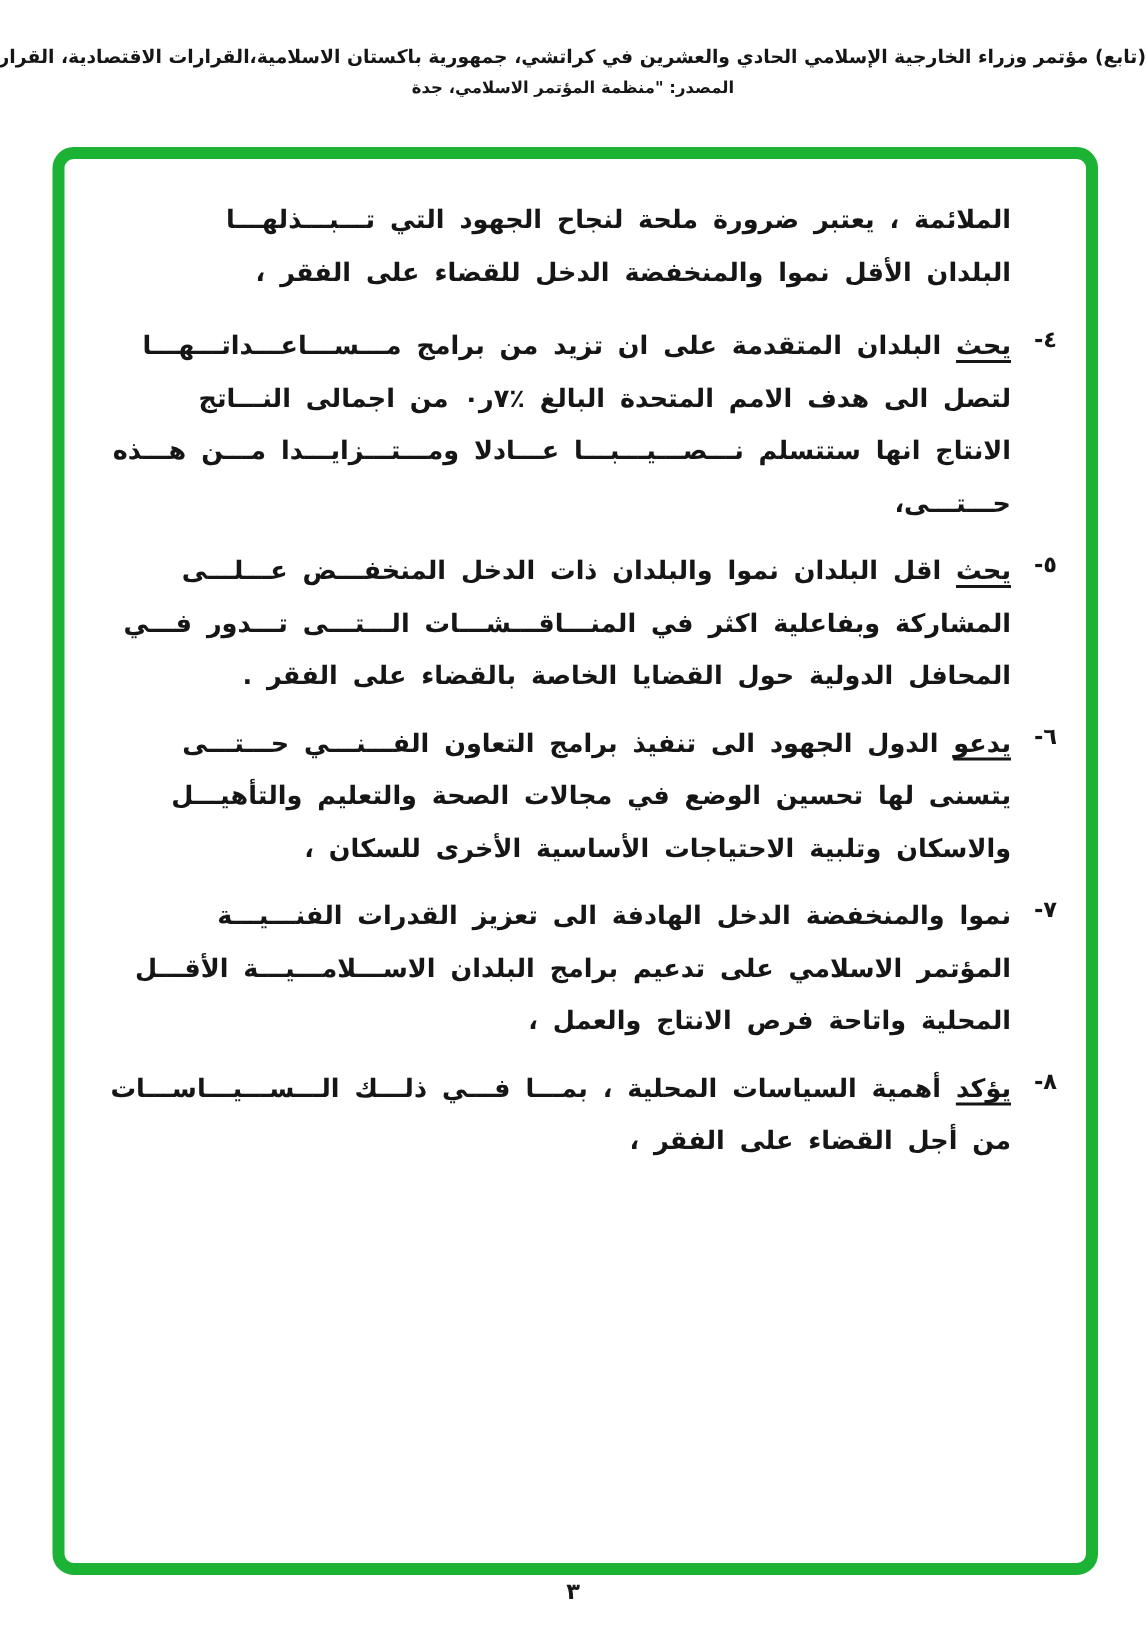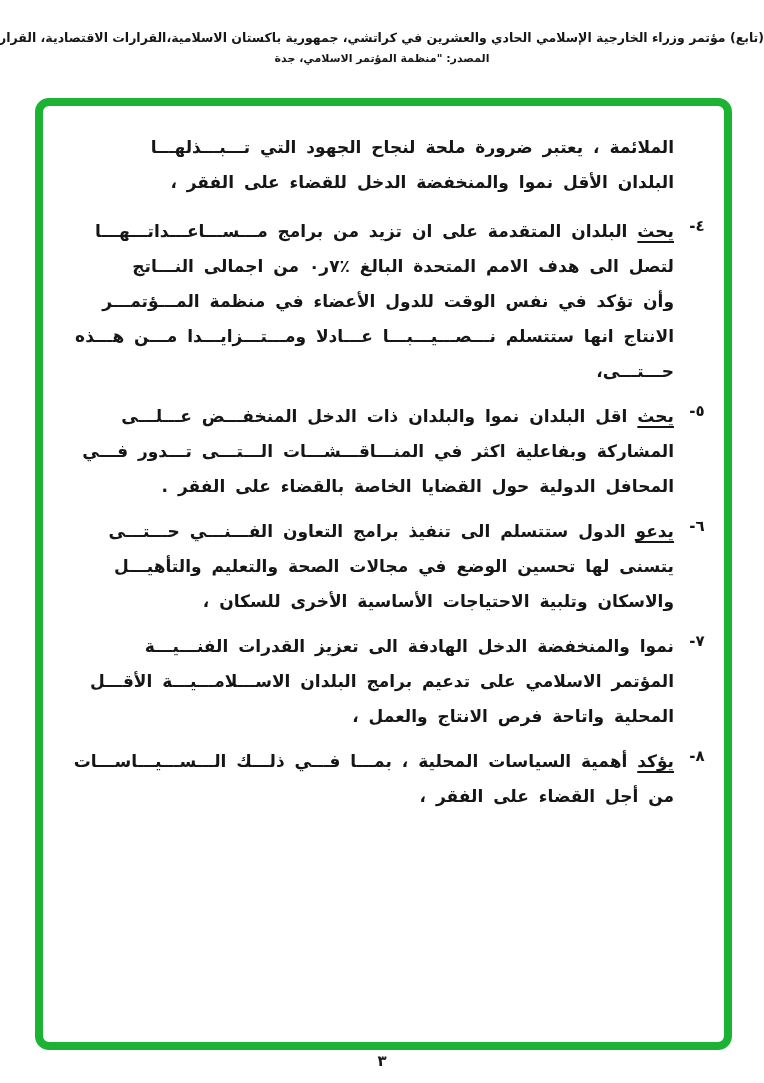--- a/index.html
+++ b/index.html
@@ -52,39 +52,38 @@
         <div class="line">الملائمة ، يعتبر ضرورة ملحة لنجاح الجهود التي تـــبـــذلهـــا</div>
         <div class="line">البلدان الأقل نموا والمنخفضة الدخل للقضاء على الفقر ،</div>
       </div>
     </div>
 
     <div class="para">
       <div class="marker">-٤</div>
       <div class="ptext">
         <div class="line"><span class="lead">يحث</span> <span>البلدان المتقدمة على ان تزيد من برامج مـــســـاعـــداتـــهـــا</span></div>
         <div class="line">لتصل الى هدف الامم المتحدة البالغ ⁦٧ر٠٪⁩ من اجمالى النـــاتج</div>
-        <div class="line">وأن تؤكد في نفس الوقت للدول الأعضاء في منظمة المـــؤتمـــر</div>
         <div class="line">الانتاج انها ستتسلم نـــصـــيـــبـــا عـــادلا ومـــتـــزايـــدا مـــن هـــذه</div>
         <div class="line">حـــتـــى،</div>
       </div>
     </div>
 
     <div class="para">
       <div class="marker">-٥</div>
       <div class="ptext">
         <div class="line"><span class="lead">يحث</span> <span>اقل البلدان نموا والبلدان ذات الدخل المنخفـــض عـــلـــى</span></div>
         <div class="line">المشاركة وبفاعلية اكثر في المنـــاقـــشـــات الـــتـــى تـــدور فـــي</div>
         <div class="line">المحافل الدولية حول القضايا الخاصة بالقضاء على الفقر .</div>
       </div>
     </div>
 
     <div class="para">
       <div class="marker">-٦</div>
       <div class="ptext">
-        <div class="line"><span class="lead">يدعو</span> <span>الدول ستتسلم الى تنفيذ برامج التعاون الفـــنـــي حـــتـــى</span></div>
+        <div class="line"><span class="lead">يدعو</span> <span>الدول الجهود الى تنفيذ برامج التعاون الفـــنـــي حـــتـــى</span></div>
         <div class="line">يتسنى لها تحسين الوضع في مجالات الصحة والتعليم والتأهيـــل</div>
         <div class="line">والاسكان وتلبية الاحتياجات الأساسية الأخرى للسكان ،</div>
       </div>
     </div>
 
     <div class="para">
       <div class="marker">-٧</div>
       <div class="ptext">
         <div class="line">نموا والمنخفضة الدخل الهادفة الى تعزيز القدرات الفنـــيـــة</div>
         <div class="line">المؤتمر الاسلامي على تدعيم برامج البلدان الاســـلامـــيـــة الأقـــل</div>

